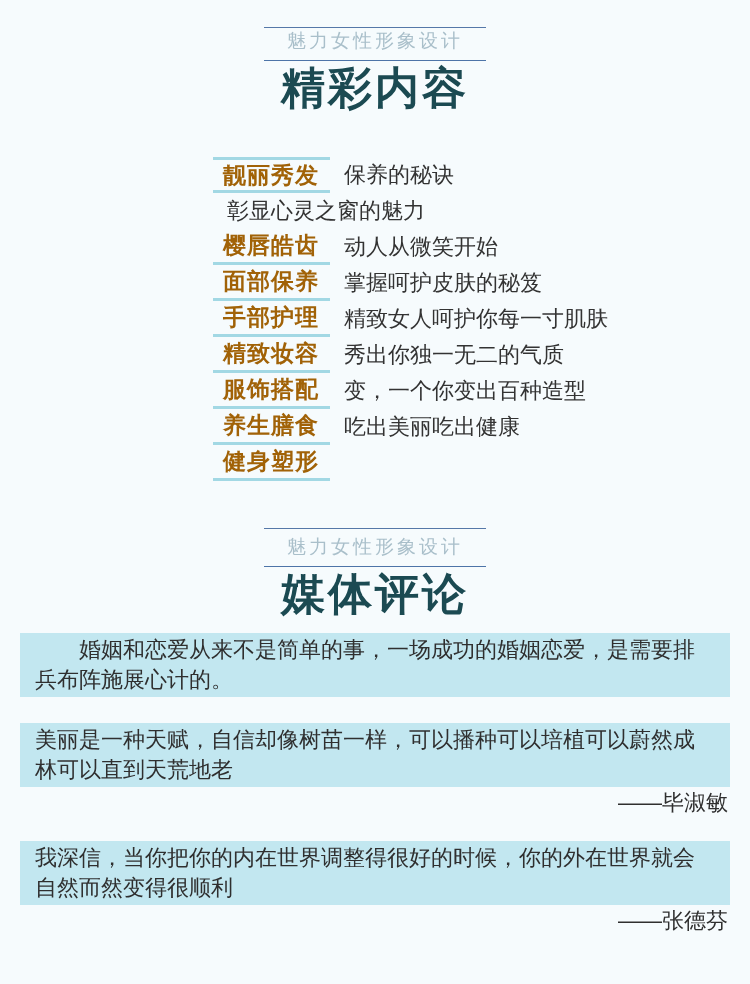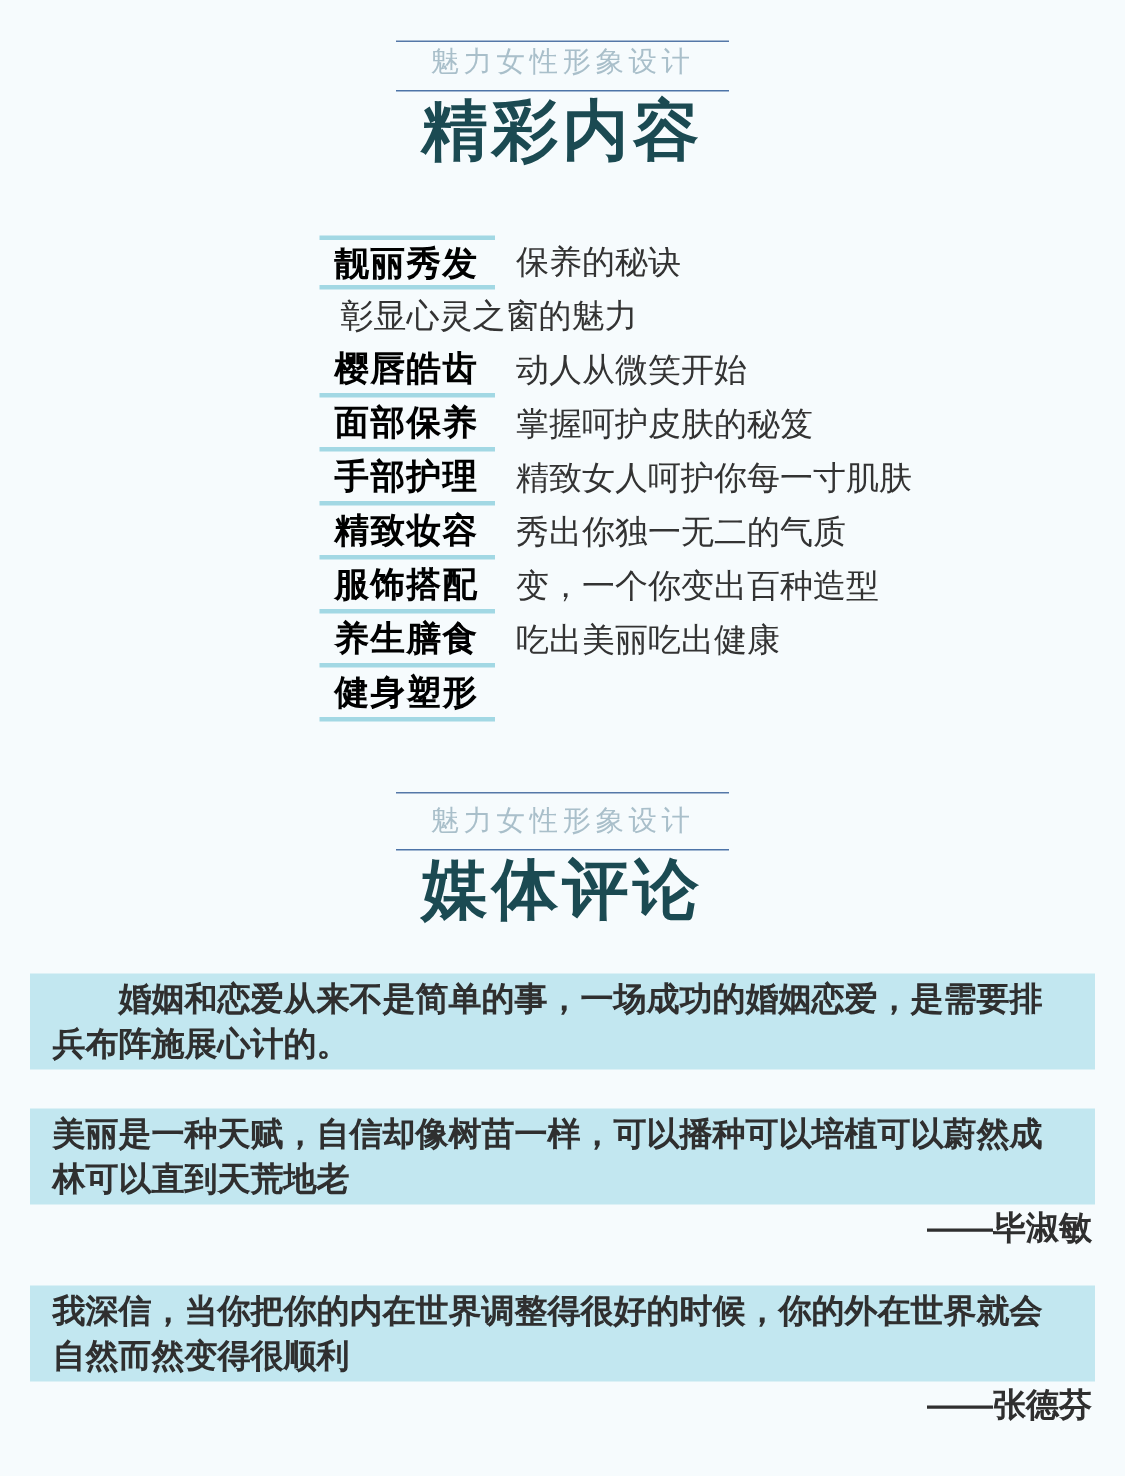--- a/index.html
+++ b/index.html
@@ -64,35 +64,35 @@
     width: 117px;
     height: 100%;
     box-sizing: border-box;
     display: flex;
     align-items: center;
     border-bottom: 3px solid #a2d8e4;
     padding-left: 10px;
     font-weight: bold;
     font-size: 23px;
     letter-spacing: 1px;
-    color: #000000;
+    color: #a16207;
   }
   .feature-row:first-child .feature-label {
     border-top: 3px solid #a2d8e4;
   }
   .feature-desc {
     padding-left: 14px;
     font-size: 22px;
     color: #333;
   }
 
   .section-two { margin-top: 47px; }
 
   
-  .quotes { margin-top: 32px; font-weight: bold; }
+  .quotes { margin-top: 16px; }
   .quote-item { margin-bottom: 26px; }
   .quote-box {
     margin: 0 20px;
     background: #c2e7f0;
     padding: 2px 15px 2px 15px;
     box-sizing: border-box;
     font-size: 22px;
     line-height: 30px;
     color: #2f2f2f;
     font-family: "Liberation Sans", sans-serif;

